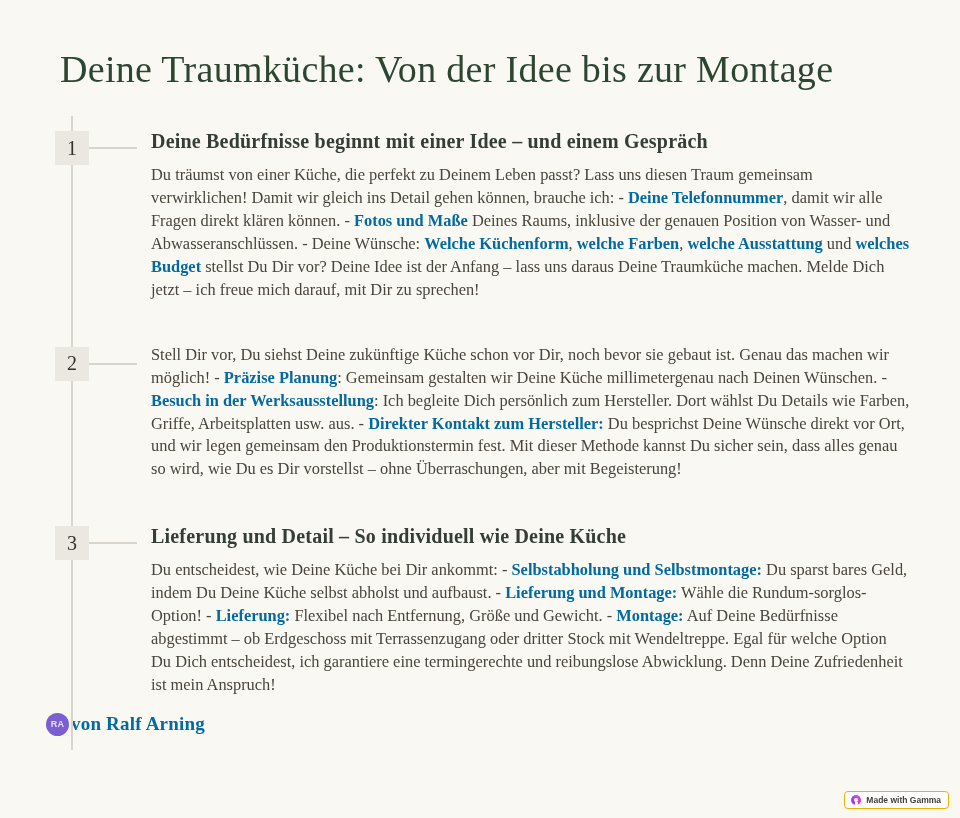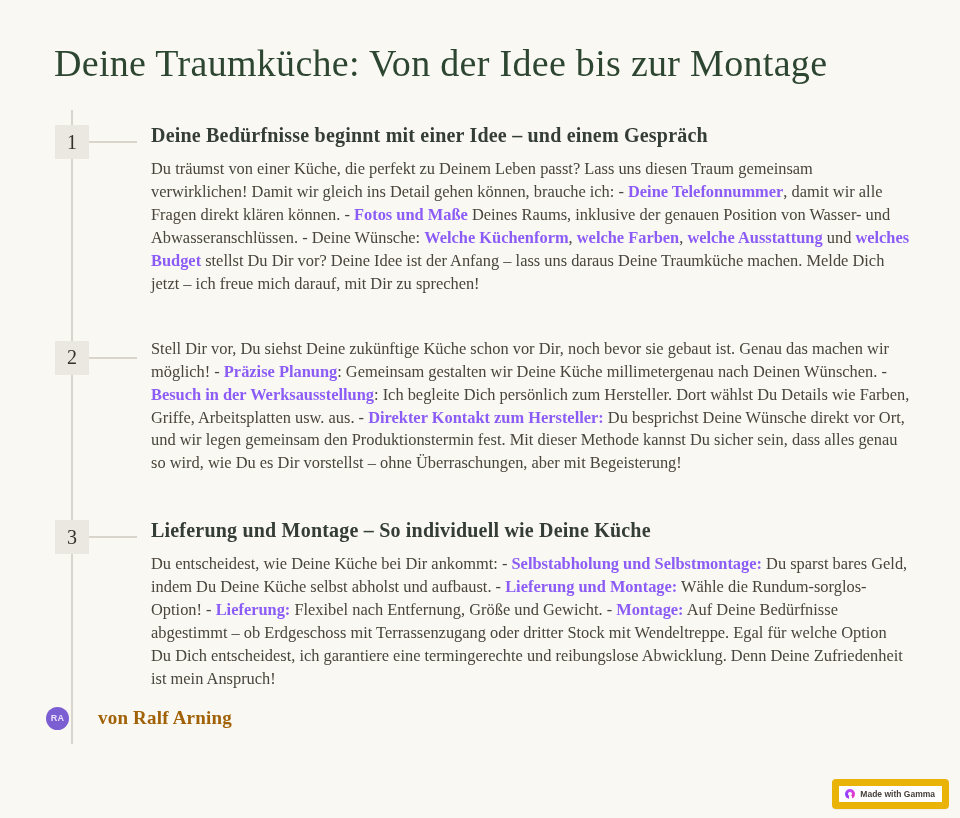--- a/index.html
+++ b/index.html
@@ -10,21 +10,21 @@
     font-family: "Liberation Serif", serif;
     position: relative;
     overflow: hidden;
   }
   .page {
     position: relative;
     width: 960px; height: 818px;
     padding: 36px 50px 0 50px;
   }
   .title {
-    margin: 4px;
+    margin: 10px;
     font-size: 38px;
     line-height: 1.22;
     font-weight: 500;
     letter-spacing: 0.3px;
     color: #2d4632;
   }
   .timeline { position: relative; margin-top: 36px; }
   .timeline-line {
     position: absolute;
     left: 21px; top: -12px;
@@ -54,45 +54,45 @@
     font-size: 20px; line-height: 27px;
     font-weight: 600;
     letter-spacing: 0.2px;
     color: #343d36;
   }
   .step-body {
     margin: 0;
     font-size: 16.4px; line-height: 22.9px;
     color: #49453c;
   }
-  .step-body strong { color: #8b5cf6; font-weight: 700; }
+  .step-body strong { color: #0369a1; font-weight: 700; }
   .footer {
-    display: flex; align-items: center; gap: 29px;
+    display: flex; align-items: center; gap: 2px;
     margin: 16px 0 0 -4px;
   }
   .avatar {
     width: 23px; height: 23px; border-radius: 50%;
     background: #7c5ed3;
     display: flex; align-items: center; justify-content: center;
     flex: none;
   }
   .avatar span {
     font-family: "Liberation Sans", sans-serif;
     font-size: 9px; font-weight: 700; color: #e9e0fa;
     letter-spacing: 0.2px;
   }
   .byline {
-    font-size: 19px; font-weight: 700; color: #a16207;
+    font-size: 19px; font-weight: 700; color: #0369a1;
     letter-spacing: 0.2px;
   }
   .gamma-badge {
     position: absolute; right: 11px; bottom: 9px;
     display: flex; gap: 5px;
     background: #ffffff;
-    border: 7px solid #eab308;
+    border: 1px solid #eab308;
     border-radius: 4px;
     padding: 3px 7px 3px 6px;
     box-shadow: 0 1px 1px rgba(0,0,0,0.04);
     cursor: pointer;
   }
   .gamma-icon {
     width: 10px; height: 10px; border-radius: 50%;
     background: conic-gradient(from 130deg, #e935c1, #8b3dff, #c44df0, #e935c1);
     position: relative; flex: none;
   }
@@ -145,21 +145,21 @@
     </section>
 
     <section class="step">
       <div class="gutter">
         <div class="numbox">
           <span>3</span>
         </div>
         <div class="connector"></div>
       </div>
       <div class="content">
-        <h2 class="step-heading">Lieferung und Montage – So individuell wie Deine Küche</h2>
+        <h2 class="step-heading">Lieferung und Detail – So individuell wie Deine Küche</h2>
         <p class="step-body"><span>Du entscheidest, wie Deine Küche bei Dir ankommt: - </span><strong>Selbstabholung und Selbstmontage:</strong><span> Du sparst bares Geld, indem Du Deine Küche selbst abholst und aufbaust. - </span><strong>Lieferung und Montage:</strong><span> Wähle die Rundum-sorglos-Option! - </span><strong>Lieferung:</strong><span> Flexibel nach Entfernung, Größe und Gewicht. - </span><strong>Montage:</strong><span> Auf Deine Bedürfnisse abgestimmt – ob Erdgeschoss mit Terrassenzugang oder dritter Stock mit Wendeltreppe. Egal für welche Option Du Dich entscheidest, ich garantiere eine termingerechte und reibungslose Abwicklung. Denn Deine Zufriedenheit ist mein Anspruch!</span></p>
       </div>
     </section>
   </div>
 
   <div class="footer">
     <div class="avatar">
       <span>RA</span>
     </div>
     <span class="byline">von Ralf Arning</span>

